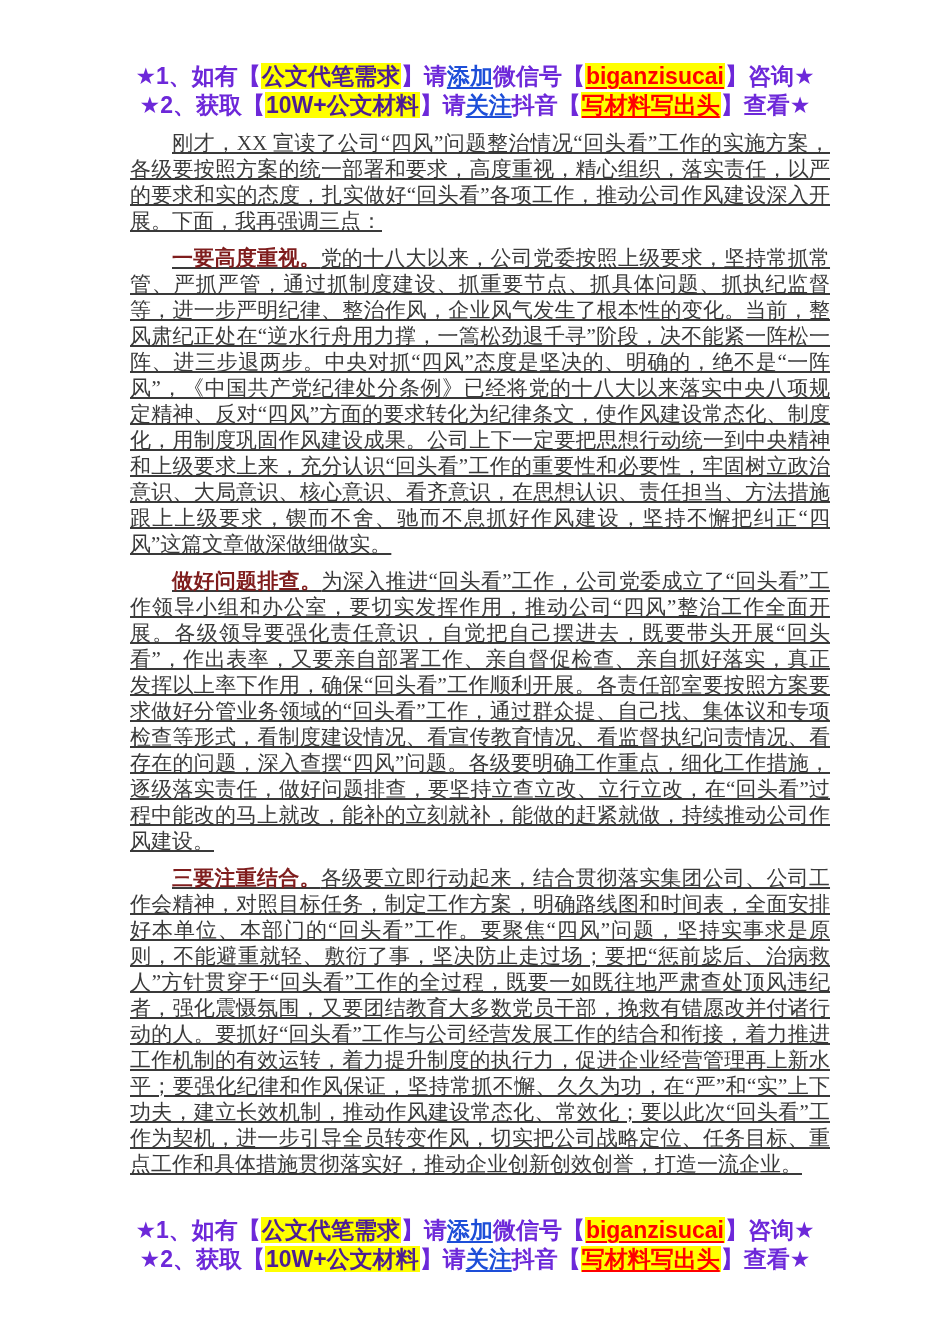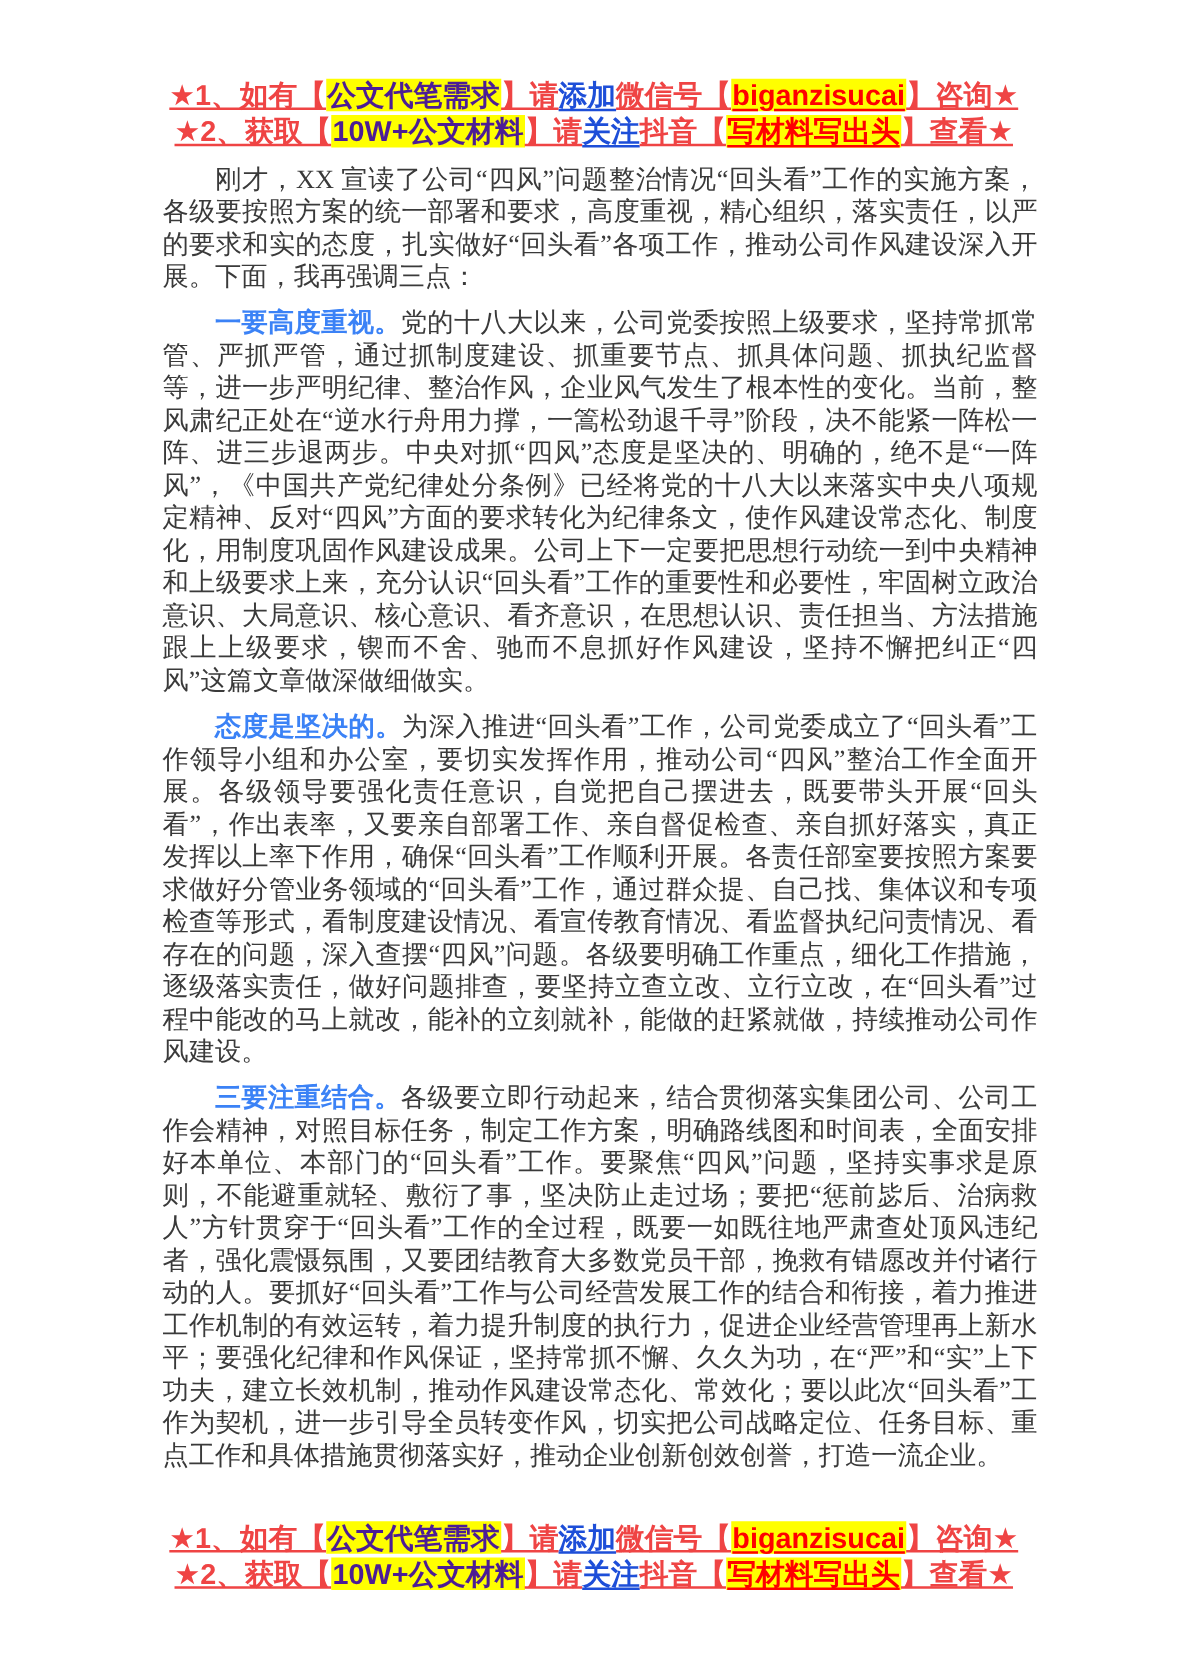--- a/index.html
+++ b/index.html
@@ -19,21 +19,21 @@
   }
   .promo {
     text-align: center;
     font-family: "Liberation Sans", "DejaVu Sans", sans-serif;
     font-weight: bold;
     font-size: 23px;
     line-height: 29px;
     color: #000000;
   }
   .promo-line { white-space: nowrap; }
-  .seg-plain { color: #ef4444; text-decoration: underline; }
+  .seg-plain { color: #6d28d9; }
   .seg-red-highlight {
     color: #4c1d95;
     background: #ffff00;
     padding: 0 1px;
   }
   .seg-underline {
     color: #1d4ed8;
     text-decoration: underline;
     text-decoration-thickness: 2px;
     text-underline-offset: 3px;
@@ -52,44 +52,45 @@
     width: 700px;
     margin: 10px 120px 0 130px;
     font-size: 21px;
     line-height: 26px;
     color: #3a3a3a;
     text-align: justify;
   }
   .para {
     margin: 0;
     text-indent: 2em;
+    text-decoration: underline;
   }
   .para + .para { margin-top: 11px; }
   .lead {
     font-weight: bold;
-    color: #3b82f6;
+    color: #7f1d1d;
   }
   .promo-bottom {
     position: absolute;
     top: 1216px;
     left: 0;
     right: 0;
   }
 </style>
 </head>
 <body>
 
 <div class="page">
   <div class="promo promo-top" id="promo-top">
       <div class="promo-line"><span class="seg seg-plain">★1、如有【</span><span class="seg seg-red-highlight">公文代笔需求</span><span class="seg seg-plain">】请</span><span class="seg seg-underline">添加</span><span class="seg seg-plain">微信号【</span><span class="seg seg-red-highlight-underline">biganzisucai</span><span class="seg seg-plain">】咨询★</span></div>
       <div class="promo-line"><span class="seg seg-plain">★2、获取【</span><span class="seg seg-red-highlight">10W+公文材料</span><span class="seg seg-plain">】请</span><span class="seg seg-underline">关注</span><span class="seg seg-plain">抖音【</span><span class="seg seg-red-highlight-underline">写材料写出头</span><span class="seg seg-plain">】查看★</span></div>
     </div>
   <div class="content" id="doc-body">
       <p class="para">刚才，XX 宣读了公司“四风”问题整治情况“回头看”工作的实施方案，各级要按照方案的统一部署和要求，高度重视，精心组织，落实责任，以严的要求和实的态度，扎实做好“回头看”各项工作，推动公司作风建设深入开展。下面，我再强调三点：</p>
       <p class="para"><span class="lead">一要高度重视。</span>党的十八大以来，公司党委按照上级要求，坚持常抓常管、严抓严管，通过抓制度建设、抓重要节点、抓具体问题、抓执纪监督等，进一步严明纪律、整治作风，企业风气发生了根本性的变化。当前，整风肃纪正处在“逆水行舟用力撑，一篙松劲退千寻”阶段，决不能紧一阵松一阵、进三步退两步。中央对抓“四风”态度是坚决的、明确的，绝不是“一阵风”，《中国共产党纪律处分条例》已经将党的十八大以来落实中央八项规定精神、反对“四风”方面的要求转化为纪律条文，使作风建设常态化、制度化，用制度巩固作风建设成果。公司上下一定要把思想行动统一到中央精神和上级要求上来，充分认识“回头看”工作的重要性和必要性，牢固树立政治意识、大局意识、核心意识、看齐意识，在思想认识、责任担当、方法措施跟上上级要求，锲而不舍、驰而不息抓好作风建设，坚持不懈把纠正“四风”这篇文章做深做细做实。</p>
-      <p class="para"><span class="lead">态度是坚决的。</span>为深入推进“回头看”工作，公司党委成立了“回头看”工作领导小组和办公室，要切实发挥作用，推动公司“四风”整治工作全面开展。各级领导要强化责任意识，自觉把自己摆进去，既要带头开展“回头看”，作出表率，又要亲自部署工作、亲自督促检查、亲自抓好落实，真正发挥以上率下作用，确保“回头看”工作顺利开展。各责任部室要按照方案要求做好分管业务领域的“回头看”工作，通过群众提、自己找、集体议和专项检查等形式，看制度建设情况、看宣传教育情况、看监督执纪问责情况、看存在的问题，深入查摆“四风”问题。各级要明确工作重点，细化工作措施，逐级落实责任，做好问题排查，要坚持立查立改、立行立改，在“回头看”过程中能改的马上就改，能补的立刻就补，能做的赶紧就做，持续推动公司作风建设。</p>
+      <p class="para"><span class="lead">做好问题排查。</span>为深入推进“回头看”工作，公司党委成立了“回头看”工作领导小组和办公室，要切实发挥作用，推动公司“四风”整治工作全面开展。各级领导要强化责任意识，自觉把自己摆进去，既要带头开展“回头看”，作出表率，又要亲自部署工作、亲自督促检查、亲自抓好落实，真正发挥以上率下作用，确保“回头看”工作顺利开展。各责任部室要按照方案要求做好分管业务领域的“回头看”工作，通过群众提、自己找、集体议和专项检查等形式，看制度建设情况、看宣传教育情况、看监督执纪问责情况、看存在的问题，深入查摆“四风”问题。各级要明确工作重点，细化工作措施，逐级落实责任，做好问题排查，要坚持立查立改、立行立改，在“回头看”过程中能改的马上就改，能补的立刻就补，能做的赶紧就做，持续推动公司作风建设。</p>
       <p class="para"><span class="lead">三要注重结合。</span>各级要立即行动起来，结合贯彻落实集团公司、公司工作会精神，对照目标任务，制定工作方案，明确路线图和时间表，全面安排好本单位、本部门的“回头看”工作。要聚焦“四风”问题，坚持实事求是原则，不能避重就轻、敷衍了事，坚决防止走过场；要把“惩前毖后、治病救人”方针贯穿于“回头看”工作的全过程，既要一如既往地严肃查处顶风违纪者，强化震慑氛围，又要团结教育大多数党员干部，挽救有错愿改并付诸行动的人。要抓好“回头看”工作与公司经营发展工作的结合和衔接，着力推进工作机制的有效运转，着力提升制度的执行力，促进企业经营管理再上新水平；要强化纪律和作风保证，坚持常抓不懈、久久为功，在“严”和“实”上下功夫，建立长效机制，推动作风建设常态化、常效化；要以此次“回头看”工作为契机，进一步引导全员转变作风，切实把公司战略定位、任务目标、重点工作和具体措施贯彻落实好，推动企业创新创效创誉，打造一流企业。</p>
     </div>
   <div class="promo promo-bottom" id="promo-bottom">
       <div class="promo-line"><span class="seg seg-plain">★1、如有【</span><span class="seg seg-red-highlight">公文代笔需求</span><span class="seg seg-plain">】请</span><span class="seg seg-underline">添加</span><span class="seg seg-plain">微信号【</span><span class="seg seg-red-highlight-underline">biganzisucai</span><span class="seg seg-plain">】咨询★</span></div>
       <div class="promo-line"><span class="seg seg-plain">★2、获取【</span><span class="seg seg-red-highlight">10W+公文材料</span><span class="seg seg-plain">】请</span><span class="seg seg-underline">关注</span><span class="seg seg-plain">抖音【</span><span class="seg seg-red-highlight-underline">写材料写出头</span><span class="seg seg-plain">】查看★</span></div>
     </div>
 </div>
 
 </body></html>

